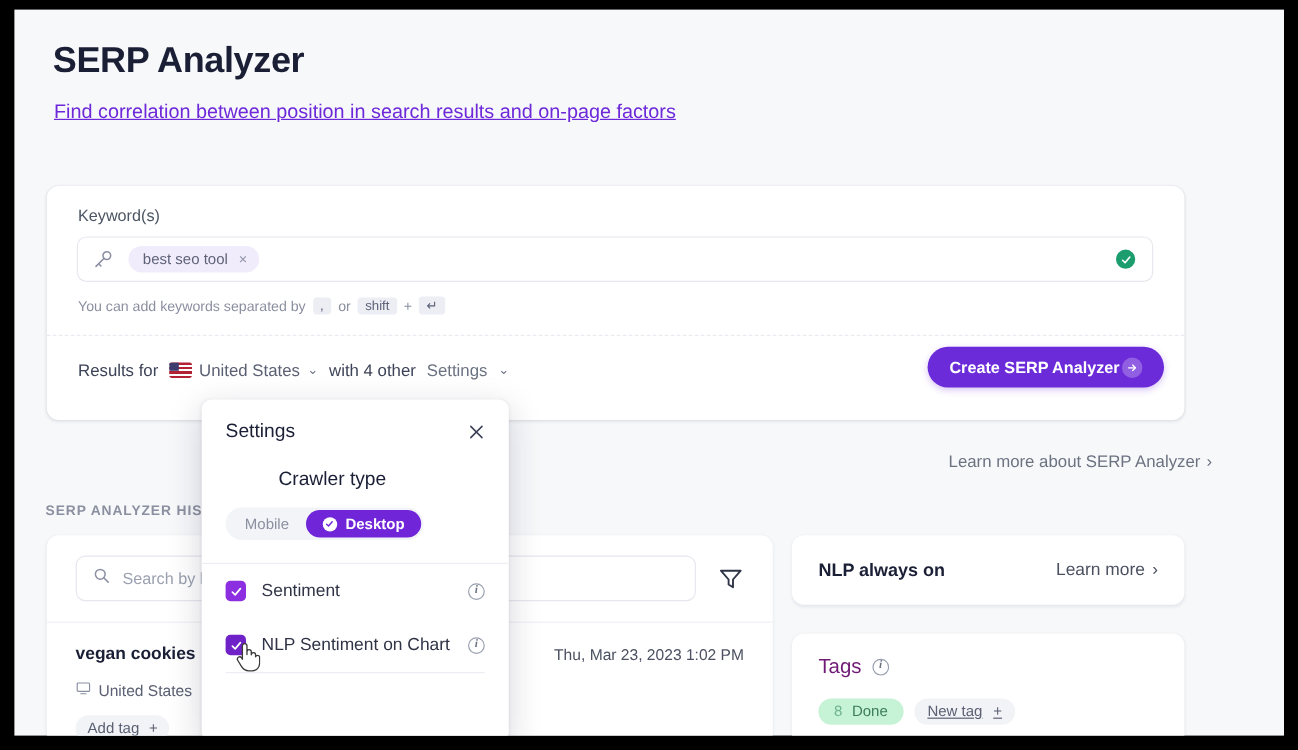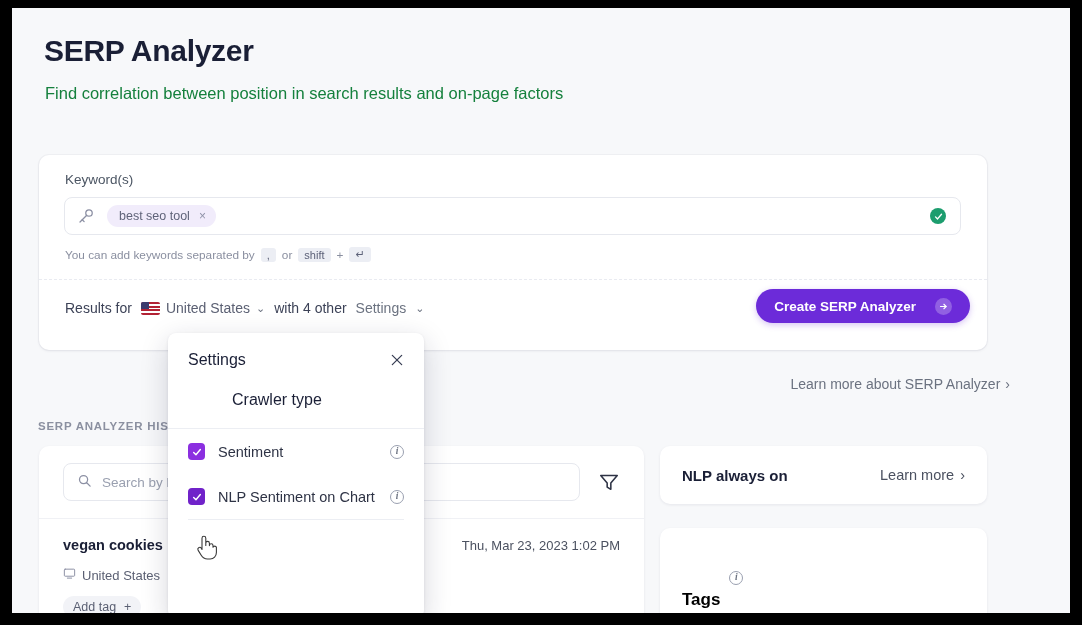--- a/index.html
+++ b/index.html
@@ -18,21 +18,21 @@
   }
 
   
   .page-title {
     position: absolute; left: 32px; top: 26px;
     font-size: 30px; font-weight: 700; color: #1a1f36;
     letter-spacing: -0.3px;
   }
   .page-subtitle {
     position: absolute; left: 33px; top: 76px;
-    font-size: 16.5px; color: #15803d; font-weight: 400;
+    font-size: 16.5px; color: #6d28d9; font-weight: 400; text-decoration: underline;
   }
 
   
   .main-card {
     position: absolute; left: 27px; top: 147px;
     width: 948px; height: 195px;
     background: #ffffff; border-radius: 10px;
     box-shadow: 0 1px 3px rgba(20,30,60,.08), 0 0 0 1px rgba(20,30,60,.03);
   }
   .kw-label {
@@ -96,21 +96,21 @@
   }
   .country-name { color: #5b6073; font-size: 14px; }
   .caret { font-size: 11px; color: #6b7280; }
   .settings-link { color: #6b7280; cursor: pointer; }
 
   .cta {
     position: absolute; right: 17px; top: 134px;
     height: 34px; padding: 0 18px;
     background: #6c2bd9; color: #fff; border: none; border-radius: 17px;
     font-family: inherit; font-size: 13.5px; font-weight: 700;
-    display: flex; align-items: center; gap: 19px; cursor: pointer;
+    display: flex; align-items: center; gap: 2px; cursor: pointer;
     box-shadow: 0 2px 6px rgba(108,43,217,.28);
   }
   .cta-arrow {
     width: 17px; height: 17px; border-radius: 50%;
     background: rgba(255,255,255,.25);
     display: flex; align-items: center; justify-content: center;
   }
   .cta-arrow svg { width: 9px; height: 9px; color: #fff; }
 
   .learn-link {
@@ -174,21 +174,21 @@
     display: flex; align-items: center; gap: 6px; margin-left: 48px;
   }
   .tags-card {
     position: absolute; left: 648px; top: 520px;
     width: 327px; height: 98px;
     background: #fff; border-radius: 10px;
     box-shadow: 0 1px 3px rgba(20,30,60,.08);
     padding: 18px 22px;
   }
   .tags-head { display: flex; align-items: center; gap: 9px; }
-  .tags-title { font-size: 17px; font-weight: 700; color: #000000; margin-top: 44px; }
+  .tags-title { font-size: 17px; font-weight: 400; color: #701a75; }
   .info-circle {
     width: 14px; height: 14px; border-radius: 50%;
     border: 1.3px solid #9aa0b0; color: #6b7280;
     font-size: 9.5px; font-weight: 700; font-style: italic;
     display: flex; align-items: center; justify-content: center; line-height: 1;
     font-family: "Liberation Serif", serif;
   }
   .tags-row { display: flex; align-items: center; gap: 9px; margin-top: 16px; }
   .tag-done {
     display: inline-flex; align-items: center; gap: 8px;
@@ -396,20 +396,33 @@
       <span class="sp-close">
         <svg viewBox="0 0 24 24" fill="none" stroke="currentColor" stroke-width="2.2" stroke-linecap="round">
             <line x1="4" y1="4" x2="20" y2="20"></line>
             <line x1="20" y1="4" x2="4" y2="20"></line>
           </svg>
       </span>
     </div>
 
     <div class="sp-section">Crawler type</div>
 
+    <div class="seg">
+      <span class="seg-opt">
+        <span>Mobile</span>
+      </span>
+      <span class="seg-opt active">
+        <span class="seg-check">
+          <svg viewBox="0 0 24 24" fill="none" stroke="currentColor" stroke-width="4" stroke-linecap="round" stroke-linejoin="round">
+              <polyline points="4,13 9.5,18.5 20,6"></polyline>
+            </svg>
+        </span>
+        <span>Desktop</span>
+      </span>
+    </div>
 
     <div class="sp-sep"></div>
 
     <div class="opt-row">
       <span class="cbx">
         <svg viewBox="0 0 24 24" fill="none" stroke="currentColor" stroke-width="3.4" stroke-linecap="round" stroke-linejoin="round">
             <polyline points="4,13 9.5,18.5 20,6"></polyline>
           </svg>
       </span>
       <span class="opt-label">Sentiment</span>

